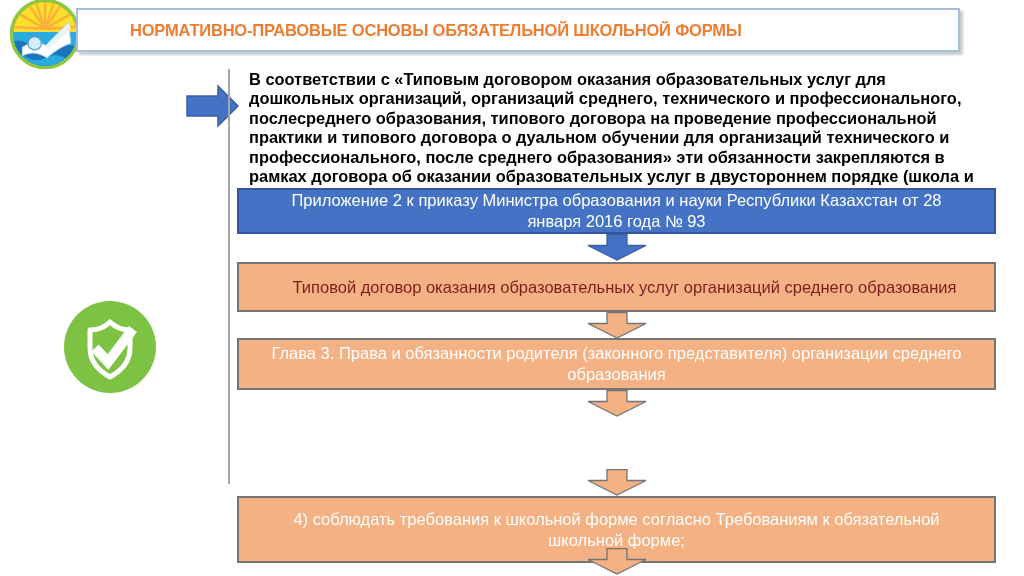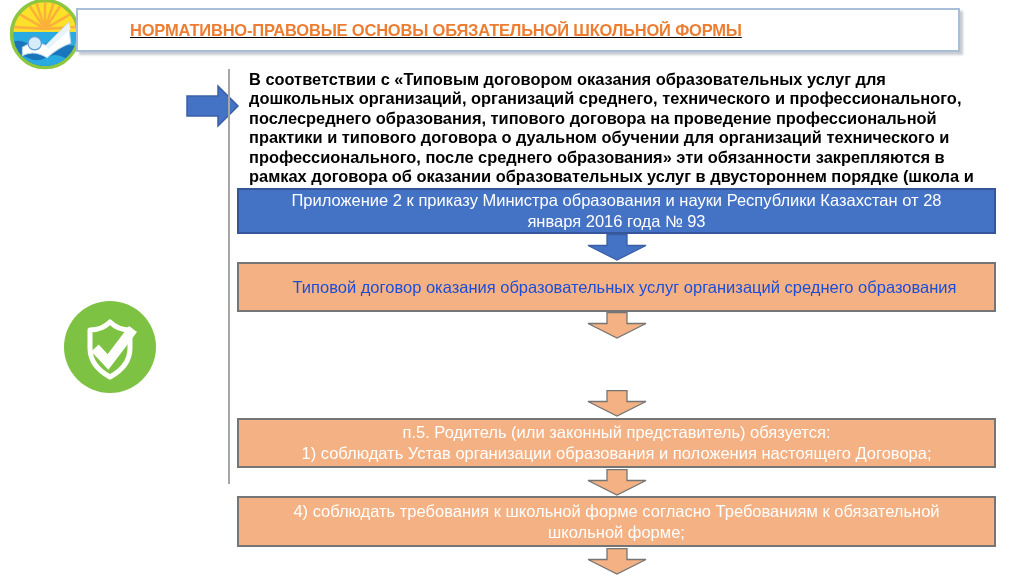--- a/index.html
+++ b/index.html
@@ -12,21 +12,20 @@
   .slide{position:relative;width:1024px;height:576px;background:#ffffff;}
 
   
   .logo{position:absolute;left:9px;top:-2px;width:72px;height:72px;}
   .title-box{
     position:absolute;left:76px;top:8px;width:884px;height:44px;
     background:#ffffff;border:2px solid #a9bfd8;
     box-shadow:3px 3px 2px rgba(120,130,145,0.4);
     display:flex;align-items:center;box-sizing:border-box;
     padding-left:52px;
-    text-decoration:underline;
   }
   .slide-title{
     color:#ed7d31;font-weight:bold;font-size:16.5px;letter-spacing:-0.2px;
     text-transform:uppercase;white-space:nowrap;
   }
 
   
   .side-label{
     position:absolute;left:8px;top:86px;width:196px;
     color:#ed7d31;font-weight:bold;font-size:15px;line-height:1.3;
@@ -43,27 +42,27 @@
 
   
   .flow-box{
     position:absolute;left:237px;width:759px;box-sizing:border-box;
     display:flex;align-items:center;justify-content:center;
     text-align:center;padding:8px 28px;
   }
   .flow-box .label{white-space:pre-line;font-size:16.5px;line-height:1.25;}
   .box-blue{background:#4472c4;border:2px solid #35569b;color:#ffffff;}
   .box-orange{background:#f4b183;border:2px solid #757575;}
-  .text-dark{color:#1d4ed8;margin-left:16px;}
+  .text-dark{color:#7f1d1d;margin-left:16px;}
   .text-white{color:#ffffff;}
   .box1{top:188px;height:46px;}
   .box2{top:262px;height:50px;}
   .box3{top:338px;height:52px;}
   .box4{top:418px;height:50px;}
-  .box5{top:496px;height:51px;}
+  .box5{top:496px;height:67px;}
   .down-arrow{position:absolute;left:587px;width:60px;height:27px;}
   .ar1{top:234px;} .ar2{top:312px;} .ar3{top:390px;} .ar4{top:469px;} .ar5{top:548px;}
 </style>
 </head>
 <body>
 
 <div class="slide">
 
   <svg class="logo" viewBox="0 0 70 70">
     <defs>
@@ -115,29 +114,28 @@
   </svg>
 
   <div class="flow-box box-orange box2">
     <span class="label text-dark">Типовой договор оказания образовательных услуг организаций среднего образования</span>
   </div>
 
   <svg class="down-arrow ar2" viewBox="0 0 60 27">
     <polygon points="20,0.5 40,0.5 40,11.5 59,11.5 30,26 1,11.5 20,11.5" fill="#f4b183" stroke="#757575" stroke-width="1.3"></polygon>
   </svg>
 
+  <div class="flow-box box-orange box3">
+    <span class="label text-white">Глава 3. Права и обязанности родителя (законного представителя) организации среднего образования</span>
+  </div>
 
   <svg class="down-arrow ar3" viewBox="0 0 60 27">
     <polygon points="20,0.5 40,0.5 40,11.5 59,11.5 30,26 1,11.5 20,11.5" fill="#f4b183" stroke="#757575" stroke-width="1.3"></polygon>
   </svg>
 
-  <div class="flow-box box-orange box4">
-    <span class="label text-white">п.5. Родитель (или законный представитель) обязуется:
-1) соблюдать Устав организации образования и положения настоящего Договора;</span>
-  </div>
 
   <svg class="down-arrow ar4" viewBox="0 0 60 27">
     <polygon points="20,0.5 40,0.5 40,11.5 59,11.5 30,26 1,11.5 20,11.5" fill="#f4b183" stroke="#757575" stroke-width="1.3"></polygon>
   </svg>
 
   <div class="flow-box box-orange box5">
     <span class="label text-white">4) соблюдать требования к школьной форме согласно Требованиям к обязательной школьной форме;</span>
   </div>
 
   <svg class="down-arrow ar5" viewBox="0 0 60 27">

